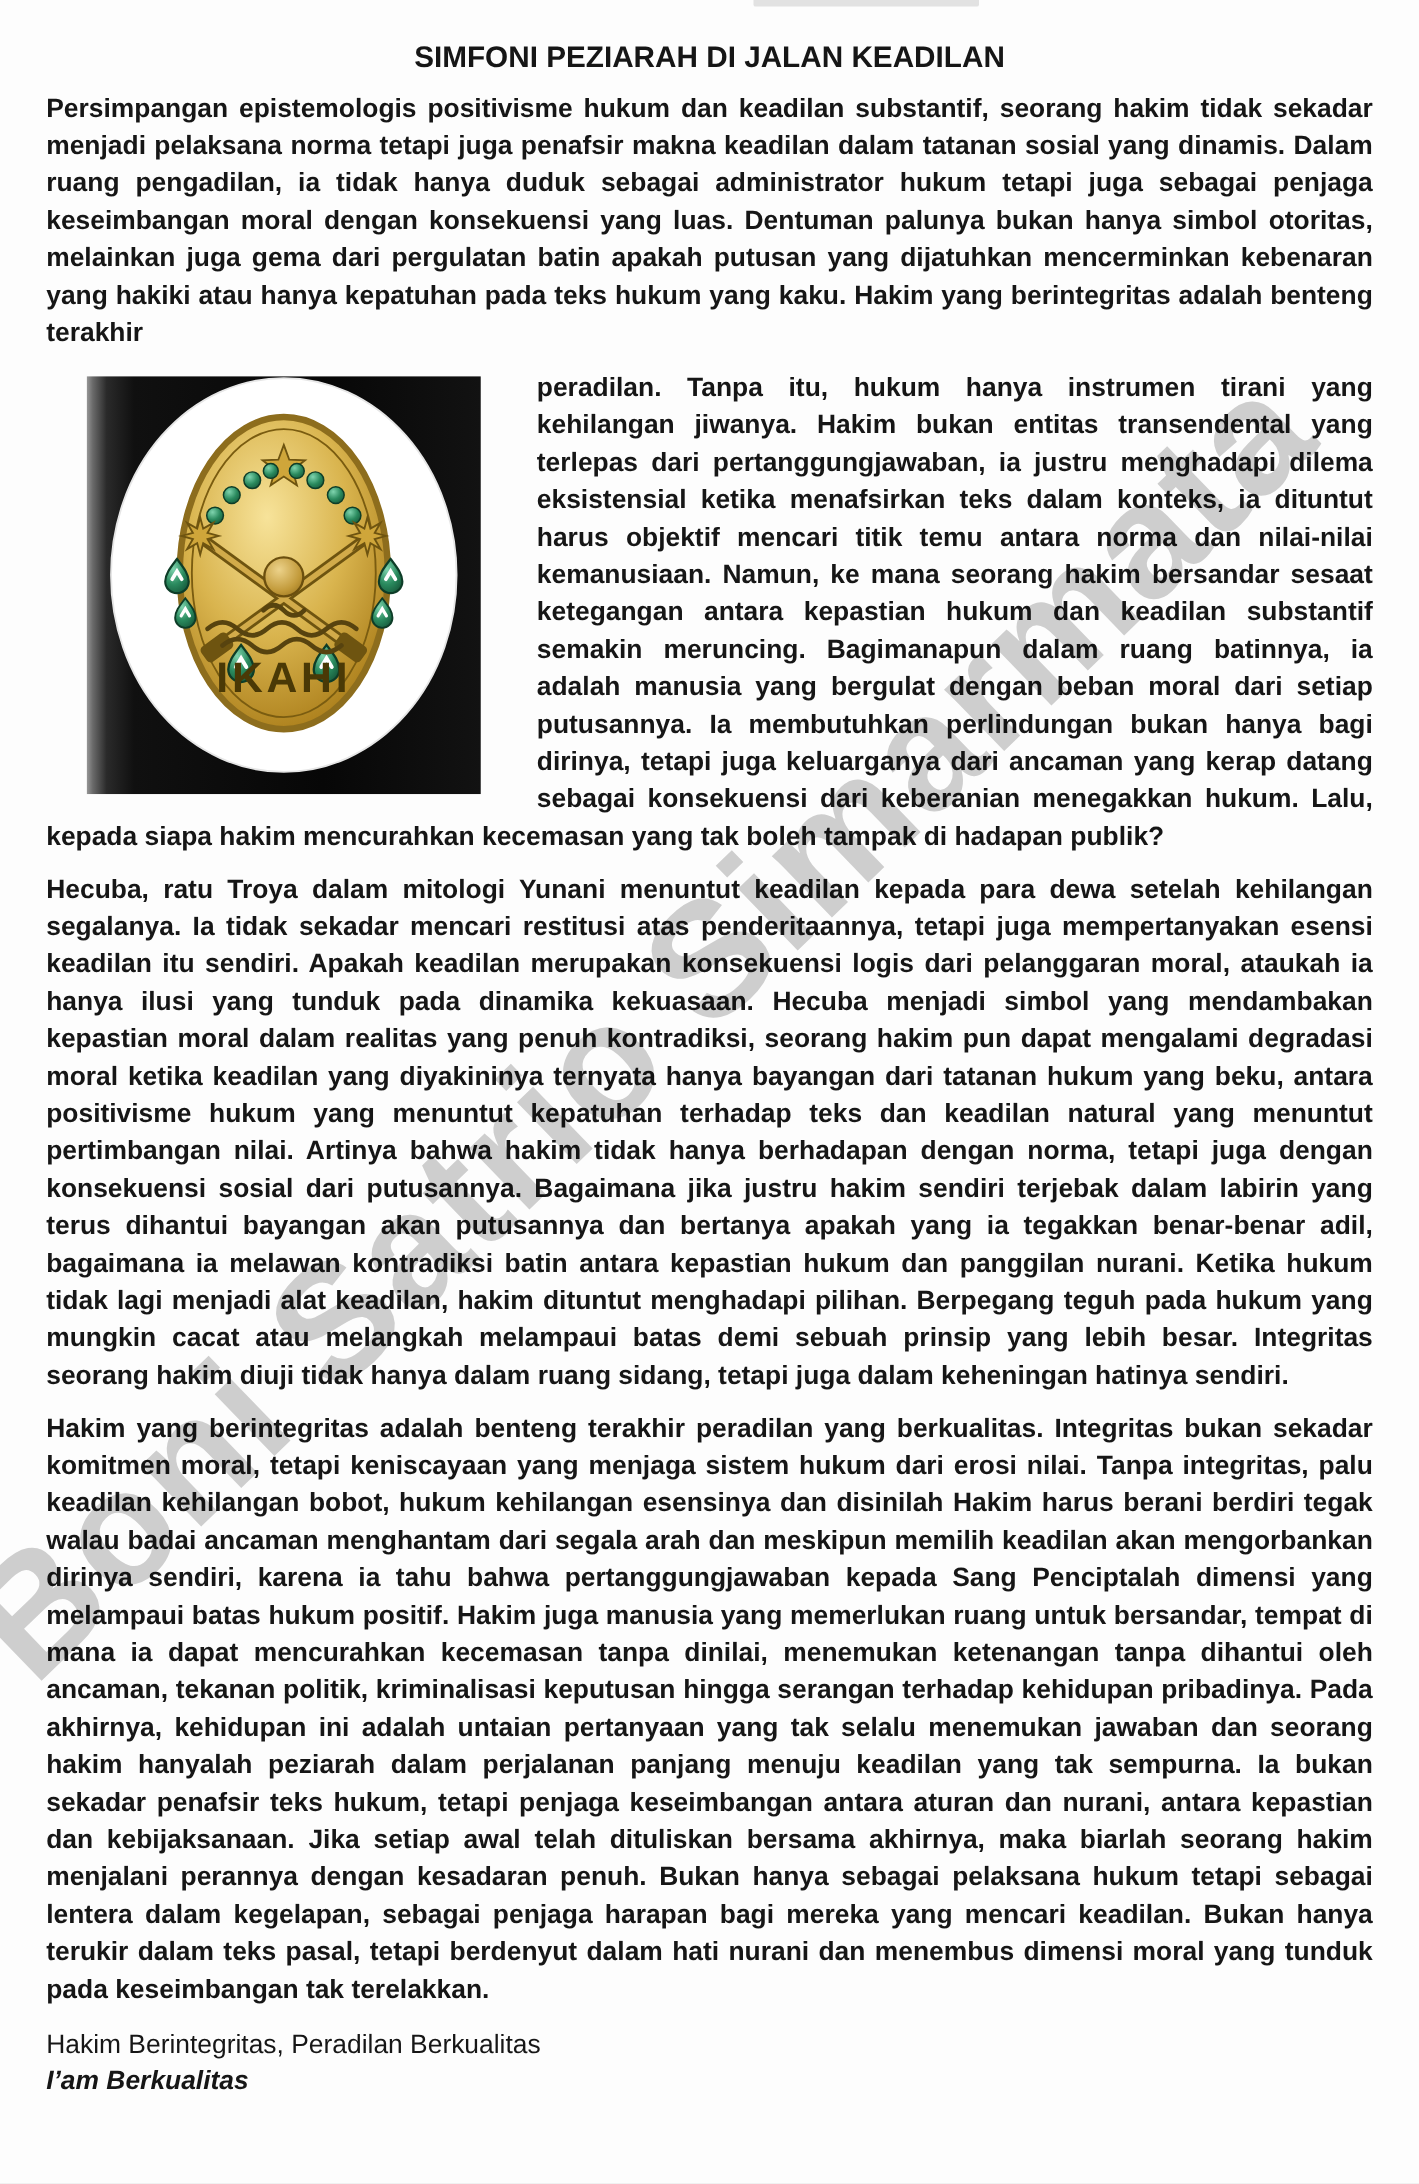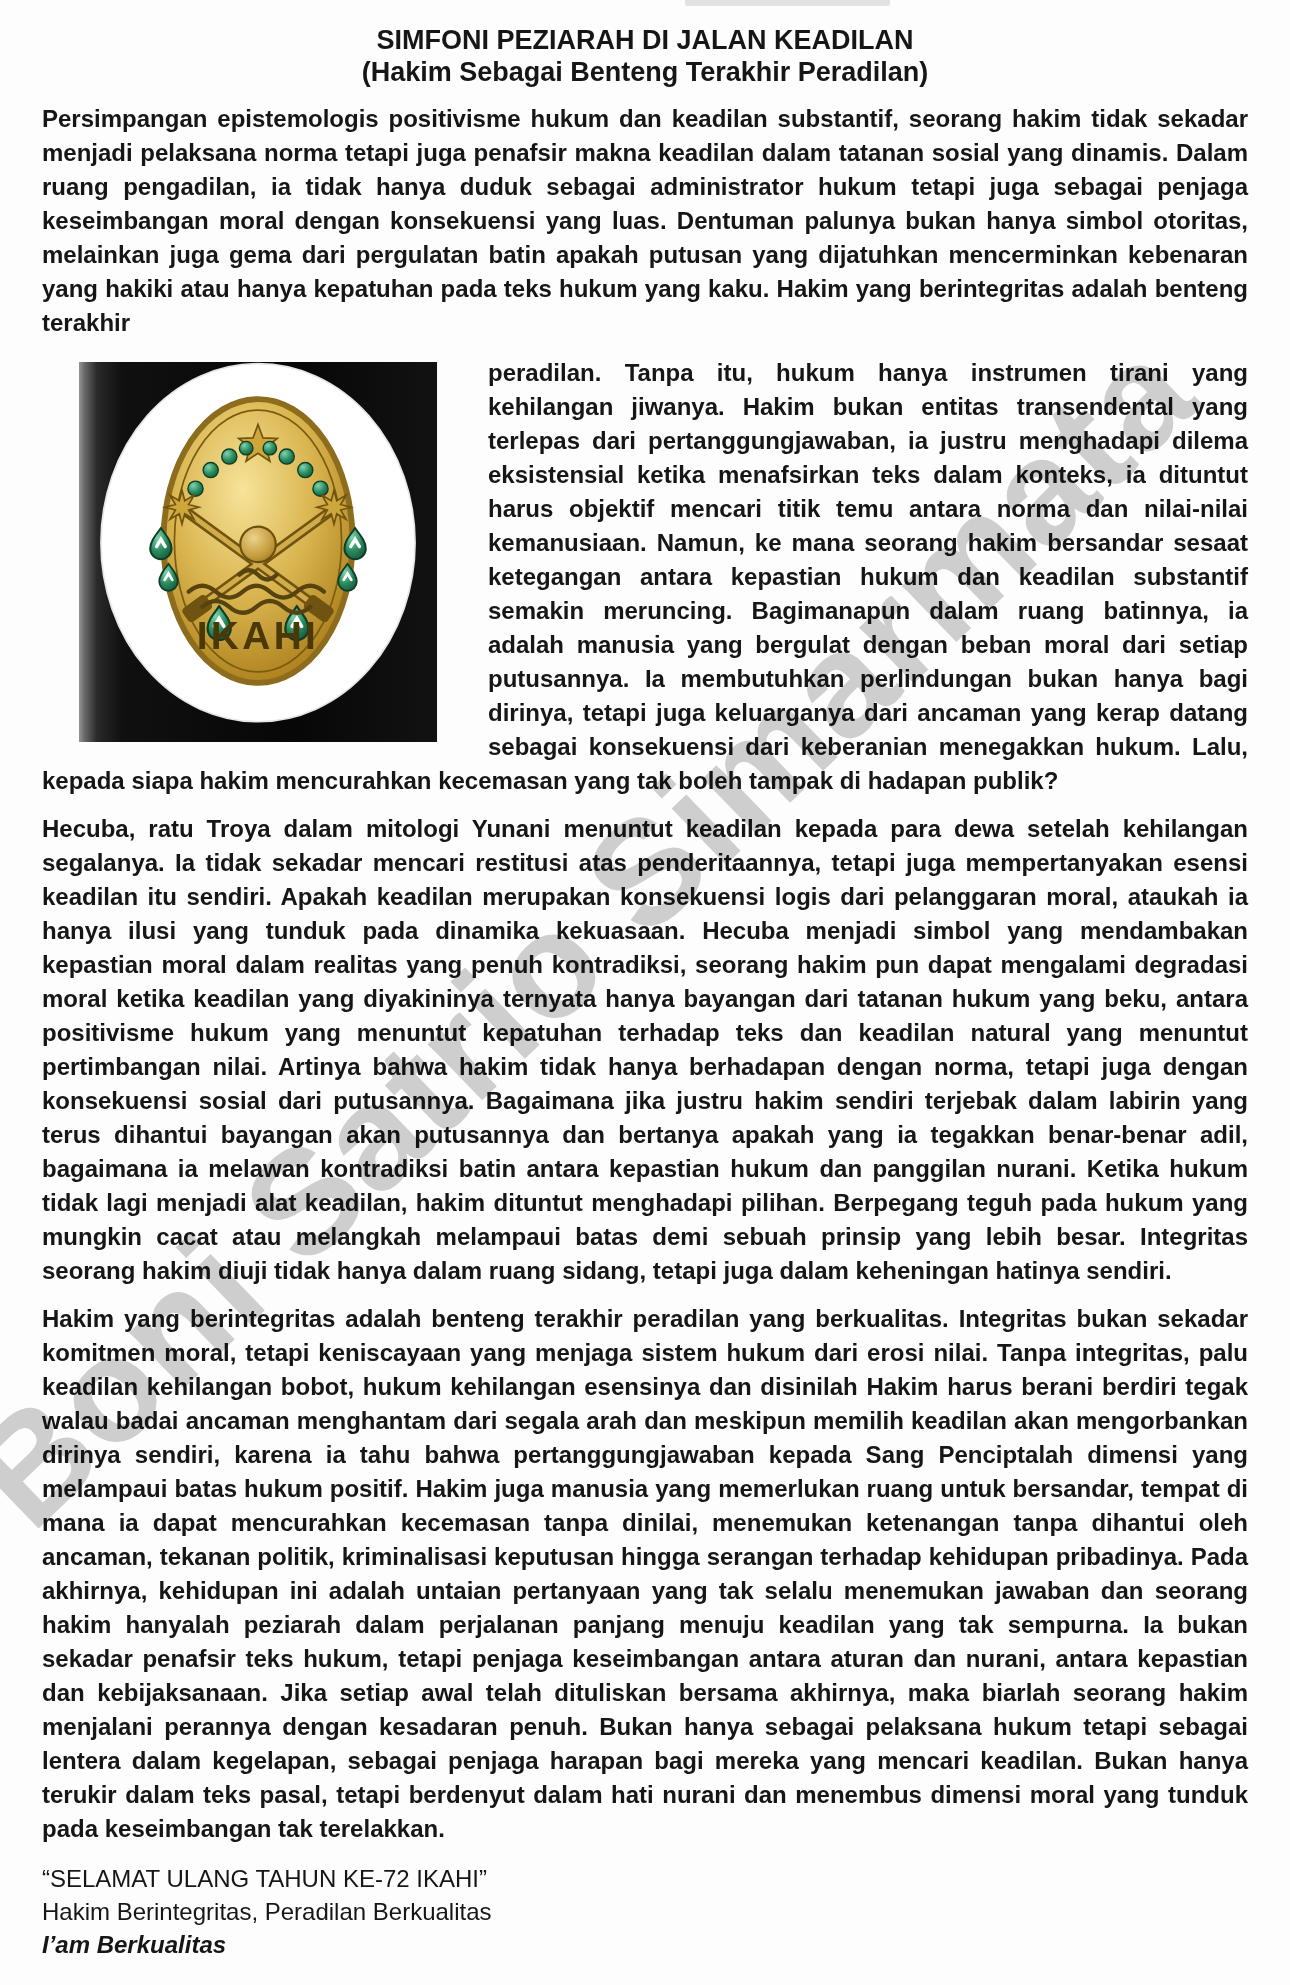--- a/index.html
+++ b/index.html
@@ -9,21 +9,21 @@
     margin:0 auto;
     background:#fdfdfd;
     overflow:hidden;
     font-family:"Liberation Sans", sans-serif;
     color:#161616;
   }
   .top-bar{
     position:absolute;left:685px;top:0;width:205px;height:6px;
     background:#e2e2e2;border-radius:0 0 2px 2px;
   }
-  .content{padding:8px 42px 0 42px;}
+  .content{padding:20px 42px 0 42px;}
   h1.title, h2.subtitle{
     margin:0;text-align:center;font-size:27px;line-height:32px;font-weight:bold;
   }
   h1.title{margin-top:16px;}
   p.body{
     margin:14px 0 0 0;
     font-size:24px;line-height:34px;
     text-align:justify;
     font-weight:bold;
   }
@@ -55,21 +55,20 @@
 
 <div class="page">
 
   <div class="top-bar"></div>
 
   <div class="watermark">Boni Satrio Simarmata</div>
 
   <div class="content">
 
     <h1 class="title">SIMFONI PEZIARAH DI JALAN KEADILAN</h1>
-    <h2 class="subtitle">(Hakim Sebagai Benteng Terakhir Peradilan)</h2>
 
     <p class="body">Persimpangan epistemologis positivisme hukum dan keadilan substantif, seorang hakim tidak sekadar menjadi pelaksana norma tetapi juga penafsir makna keadilan dalam tatanan sosial yang dinamis. Dalam ruang pengadilan, ia tidak hanya duduk sebagai administrator hukum tetapi juga sebagai penjaga keseimbangan moral dengan konsekuensi yang luas. Dentuman palunya bukan hanya simbol otoritas, melainkan juga gema dari pergulatan batin apakah putusan yang dijatuhkan mencerminkan kebenaran yang hakiki atau hanya kepatuhan pada teks hukum yang kaku. Hakim yang berintegritas adalah benteng terakhir</p>
 
     <div class="p1wrap">
       <div class="logo-figure">
         <svg viewBox="0 0 424 450" xmlns="http://www.w3.org/2000/svg">
           <defs>
             <linearGradient id="bgGrad" x1="0" y1="0" x2="1" y2="0">
               <stop offset="0" stop-color="#969696"></stop>
               <stop offset="0.015" stop-color="#6a6a6a"></stop>
@@ -149,19 +148,18 @@
       </div>
       <p class="body cont">peradilan. Tanpa itu, hukum hanya instrumen tirani yang kehilangan jiwanya. Hakim bukan entitas transendental yang terlepas dari pertanggungjawaban, ia justru menghadapi dilema eksistensial ketika menafsirkan teks dalam konteks, ia dituntut harus objektif mencari titik temu antara norma dan nilai-nilai kemanusiaan. Namun, ke mana seorang hakim bersandar sesaat ketegangan antara kepastian hukum dan keadilan substantif semakin meruncing. Bagimanapun dalam ruang batinnya, ia adalah manusia yang bergulat dengan beban moral dari setiap putusannya. Ia membutuhkan perlindungan bukan hanya bagi dirinya, tetapi juga keluarganya dari ancaman yang kerap datang sebagai konsekuensi dari keberanian menegakkan hukum. Lalu, kepada siapa hakim mencurahkan kecemasan yang tak boleh tampak di hadapan publik?</p>
       <div class="clear"></div>
     </div>
 
     <p class="body">Hecuba, ratu Troya dalam mitologi Yunani menuntut keadilan kepada para dewa setelah kehilangan segalanya. Ia tidak sekadar mencari restitusi atas penderitaannya, tetapi juga mempertanyakan esensi keadilan itu sendiri. Apakah keadilan merupakan konsekuensi logis dari pelanggaran moral, ataukah ia hanya ilusi yang tunduk pada dinamika kekuasaan. Hecuba menjadi simbol yang mendambakan kepastian moral dalam realitas yang penuh kontradiksi, seorang hakim pun dapat mengalami degradasi moral ketika keadilan yang diyakininya ternyata hanya bayangan dari tatanan hukum yang beku, antara positivisme hukum yang menuntut kepatuhan terhadap teks dan keadilan natural yang menuntut pertimbangan nilai. Artinya bahwa hakim tidak hanya berhadapan dengan norma, tetapi juga dengan konsekuensi sosial dari putusannya. Bagaimana jika justru hakim sendiri terjebak dalam labirin yang terus dihantui bayangan akan putusannya dan bertanya apakah yang ia tegakkan benar-benar adil, bagaimana ia melawan kontradiksi batin antara kepastian hukum dan panggilan nurani. Ketika hukum tidak lagi menjadi alat keadilan, hakim dituntut menghadapi pilihan. Berpegang teguh pada hukum yang mungkin cacat atau melangkah melampaui batas demi sebuah prinsip yang lebih besar. Integritas seorang hakim diuji tidak hanya dalam ruang sidang, tetapi juga dalam keheningan hatinya sendiri.</p>
 
     <p class="body">Hakim yang berintegritas adalah benteng terakhir peradilan yang berkualitas. Integritas bukan sekadar komitmen moral, tetapi keniscayaan yang menjaga sistem hukum dari erosi nilai. Tanpa integritas, palu keadilan kehilangan bobot, hukum kehilangan esensinya dan disinilah Hakim harus berani berdiri tegak walau badai ancaman menghantam dari segala arah dan meskipun memilih keadilan akan mengorbankan dirinya sendiri, karena ia tahu bahwa pertanggungjawaban kepada Sang Penciptalah dimensi yang melampaui batas hukum positif. Hakim juga manusia yang memerlukan ruang untuk bersandar, tempat di mana ia dapat mencurahkan kecemasan tanpa dinilai, menemukan ketenangan tanpa dihantui oleh ancaman, tekanan politik, kriminalisasi keputusan hingga serangan terhadap kehidupan pribadinya. Pada akhirnya, kehidupan ini adalah untaian pertanyaan yang tak selalu menemukan jawaban dan seorang hakim hanyalah peziarah dalam perjalanan panjang menuju keadilan yang tak sempurna. Ia bukan sekadar penafsir teks hukum, tetapi penjaga keseimbangan antara aturan dan nurani, antara kepastian dan kebijaksanaan. Jika setiap awal telah dituliskan bersama akhirnya, maka biarlah seorang hakim menjalani perannya dengan kesadaran penuh. Bukan hanya sebagai pelaksana hukum tetapi sebagai lentera dalam kegelapan, sebagai penjaga harapan bagi mereka yang mencari keadilan. Bukan hanya terukir dalam teks pasal, tetapi berdenyut dalam hati nurani dan menembus dimensi moral yang tunduk pada keseimbangan tak terelakkan.</p>
 
     <div class="footer">
-      <div>“SELAMAT ULANG TAHUN KE-72 IKAHI”</div>
       <div class="b">Hakim Berintegritas, Peradilan Berkualitas</div>
       <div class="bi">I’am Berkualitas</div>
     </div>
 
   </div>
 </div>
 
 </body></html>

